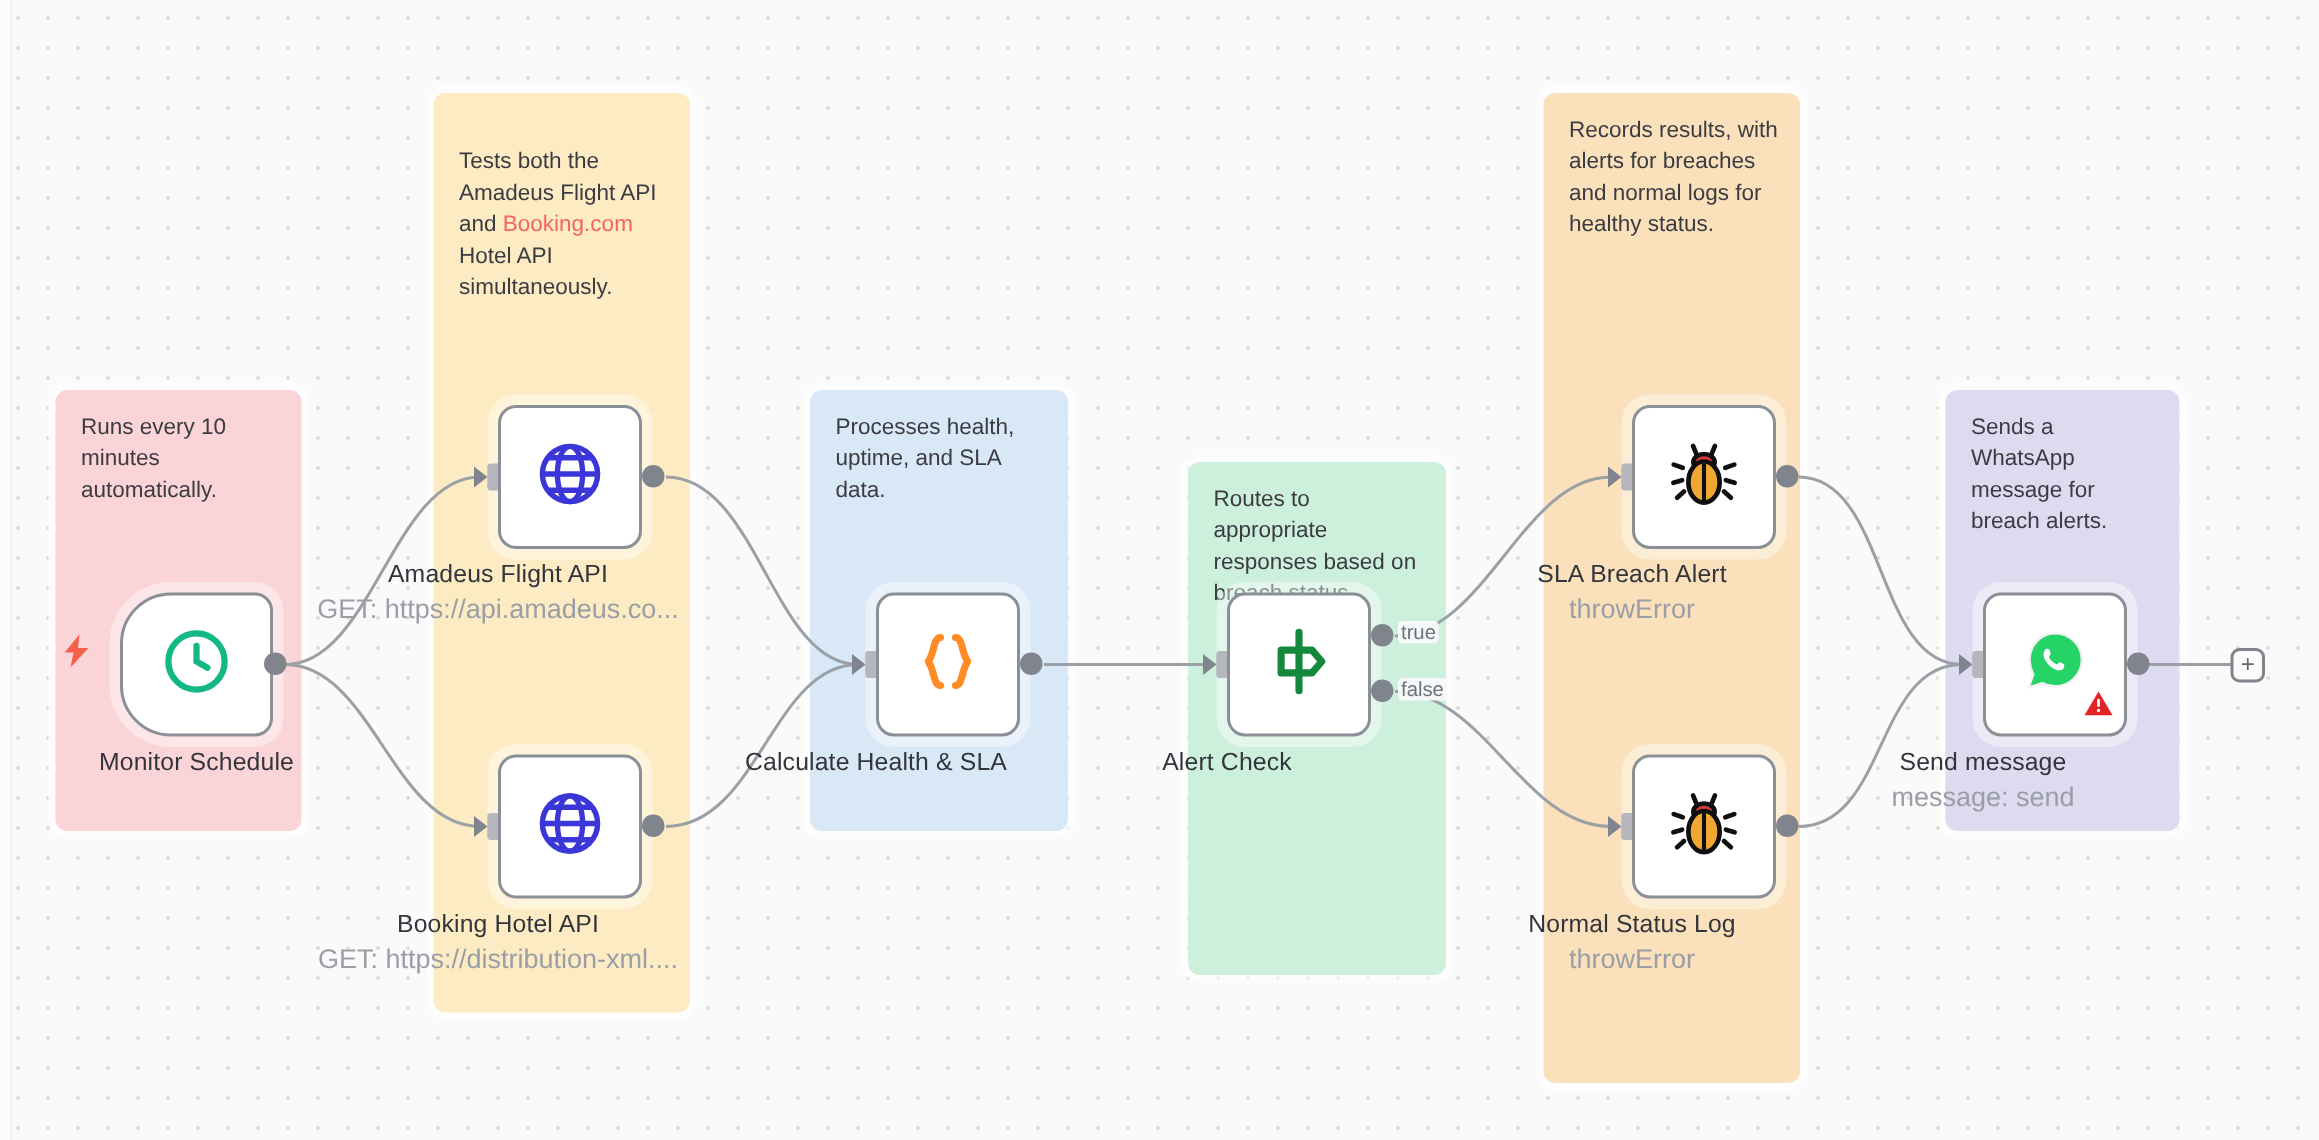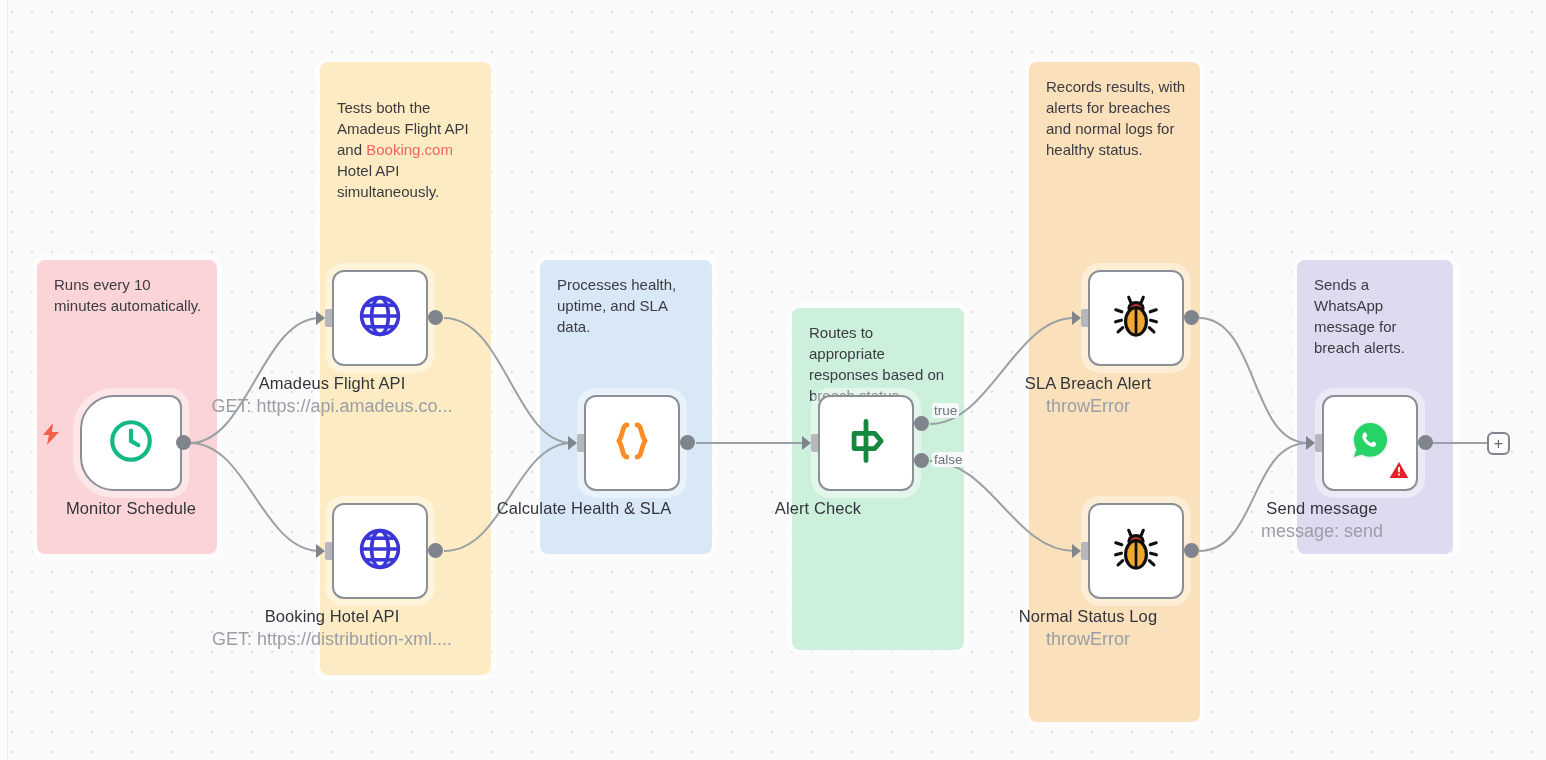--- a/index.html
+++ b/index.html
@@ -104,25 +104,25 @@
     background:#fcfcfd;border-right:1px solid #eceef2;
   }
 </style>
 </head>
 <body>
 
 <div class="canvas">
 
   <div class="sidebar-strip"></div>
 
-  <div class="sticky pink" style="left:37px;top:260px;width:180px;height:294px;">
+  <div class="sticky pink" style="left:37px;top:260px;width:164px;height:294px;">
     <div class="note-text">Runs every 10 minutes automatically.</div>
   </div>
 
-  <div class="sticky yellow" style="left:289px;top:62px;width:171px;height:613px;margin-left:31px;">
+  <div class="sticky yellow" style="left:289px;top:62px;width:171px;height:613px;">
     <div class="note-text">
       <span>Tests both the Amadeus Flight API and </span><span class="lnk">Booking.com</span><span> Hotel API simultaneously.</span>
     </div>
   </div>
 
   <div class="sticky blue" style="left:540px;top:260px;width:172px;height:294px;">
     <div class="note-text">Processes health, uptime, and SLA data.</div>
   </div>
 
   <div class="sticky green" style="left:792px;top:260px;width:172px;height:342px;margin-top:48px;">
@@ -233,21 +233,21 @@
     <div class="box">
       <span>
         <svg width="52" height="52" viewBox="0 0 24 24" fill="none" stroke="#14883c" stroke-width="2.2" stroke-linejoin="round">
           <line x1="12" y1="3" x2="12" y2="21" stroke-linecap="round"></line>
           <path d="M6.5 8.5 L16 8.5 L19 12 L16 15.5 L6.5 15.5 Z"></path>
         </svg>
       </span>
     </div>
     <div class="port-out" style="left:96px;top:21px;"></div>
     <div class="port-out" style="left:96px;top:58px;"></div>
-    <div class="edge-label" style="left:114px;top:8px;">true</div>
+    <div class="edge-label" style="left:114px;top:19px;">true</div>
     <div class="edge-label" style="left:114px;top:57px;">false</div>
     <div class="title">Alert Check</div>
   </div>
 
   <div class="node" style="left:1088px;top:270px;">
     <div class="port-in" style="left:-7px;top:39px;"></div>
     <div class="box">
       <span>
         <svg width="50" height="50" viewBox="0 0 24 24">
           <g stroke="#0f0f0f" stroke-width="1.5" stroke-linecap="round" fill="none">

